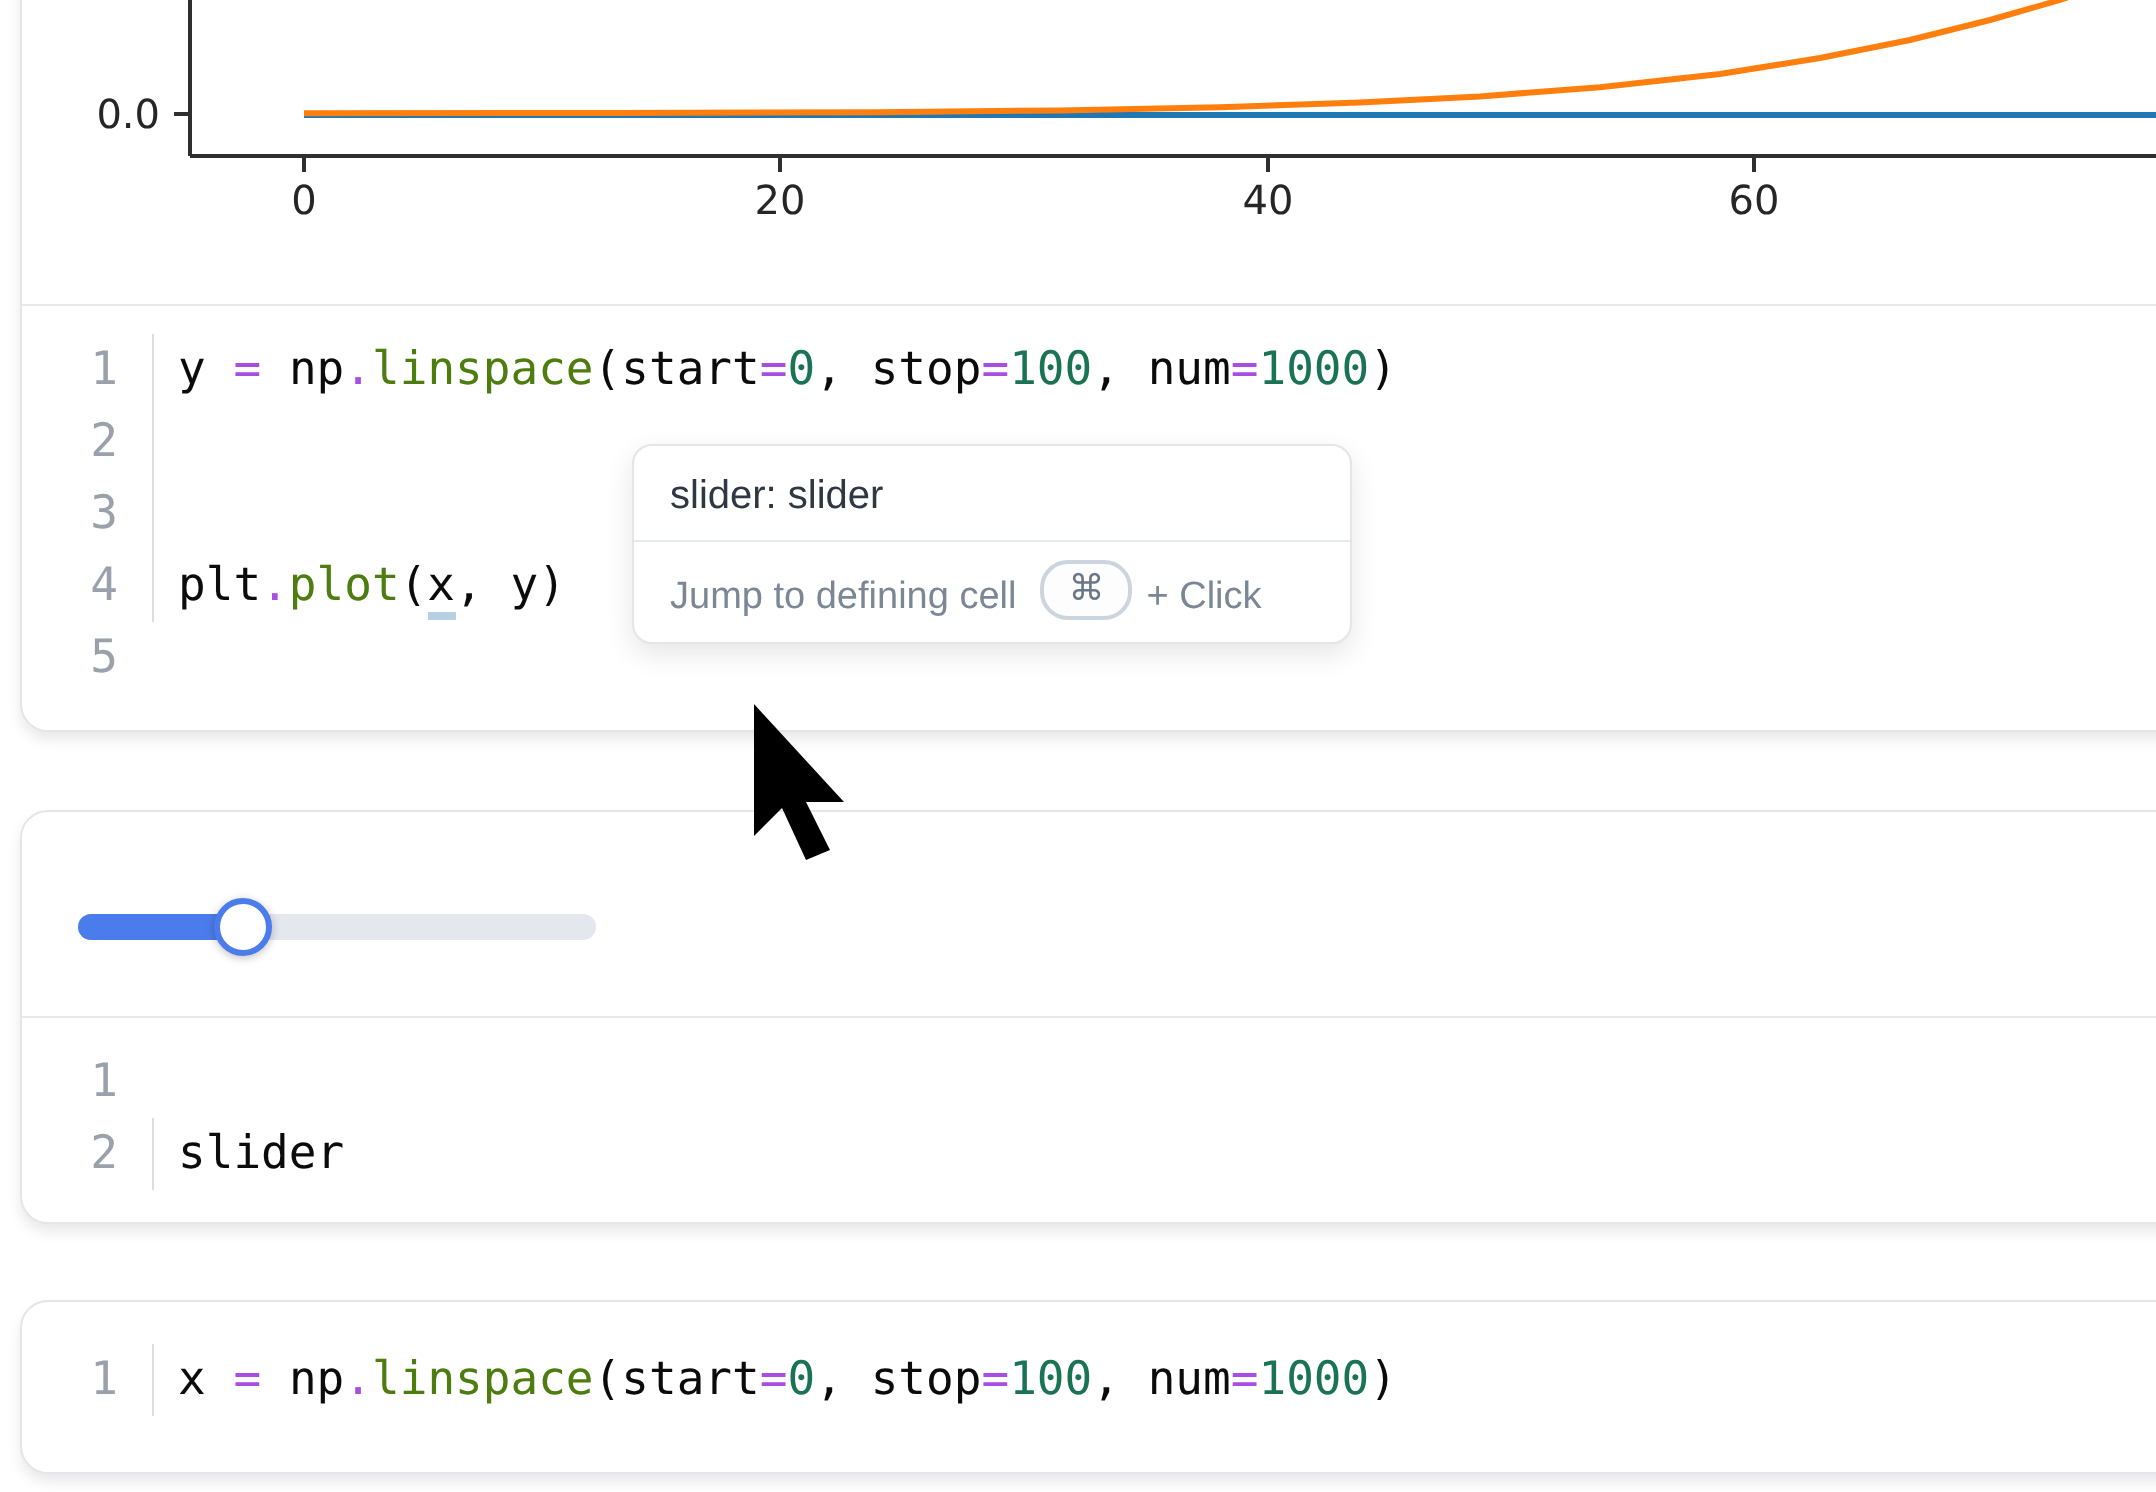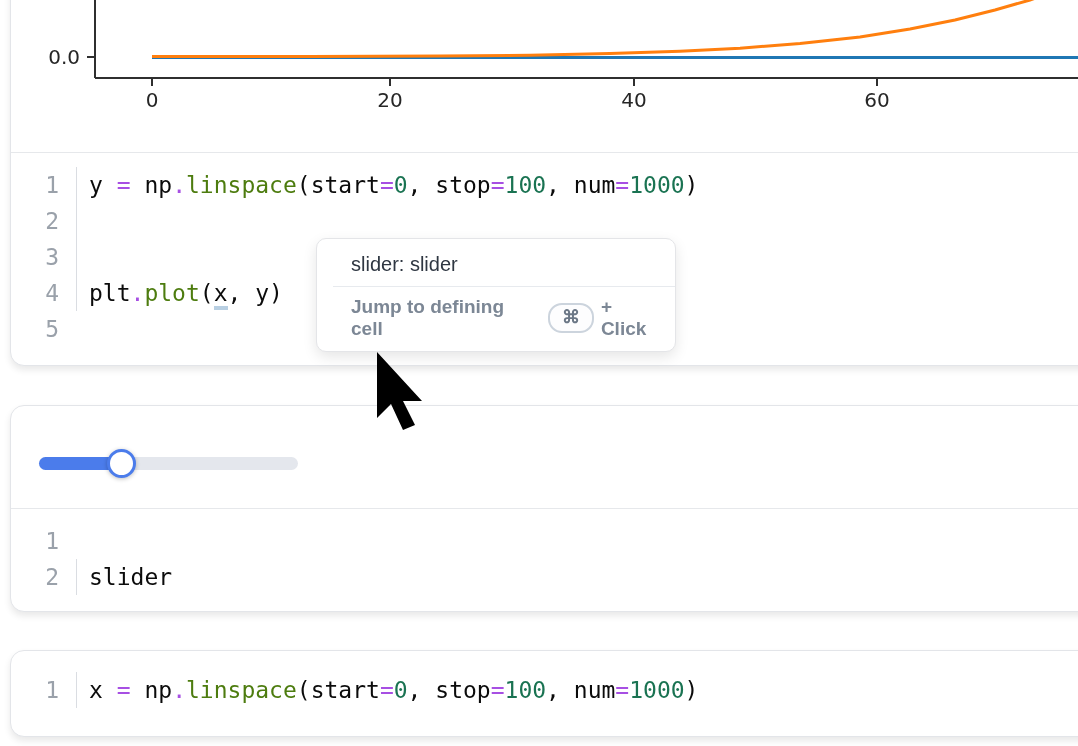--- a/index.html
+++ b/index.html
@@ -38,27 +38,27 @@
   
   #slider-widget{position:absolute;left:28px;top:40px;width:300px;height:34px;}
   #slider-track{position:absolute;left:0;top:11px;width:259px;height:13px;
                 border-radius:7px;background:#e4e7ed;}
   #slider-fill{position:absolute;left:0;top:0;height:13px;border-radius:7px;background:#4b7ceb;}
   #slider-handle{position:absolute;top:3px;width:29px;height:29px;border-radius:50%;
                  background:#fff;border:3px solid #4b7ceb;box-sizing:border-box;
                  box-shadow:0 1px 4px rgba(0,0,0,.25);}
 
   
-  #tooltip{position:absolute;left:316px;top:238px;width:360px;box-sizing:border-box;
+  #tooltip{position:absolute;left:316px;top:222px;width:360px;box-sizing:border-box;
            background:#fff;border:1.5px solid #e4e5e8;border-radius:10px;
-           box-shadow:0 5px 14px rgba(0,0,0,.10);z-index:5;padding:8px 0 0 16px;}
+           box-shadow:0 5px 14px rgba(0,0,0,.10);z-index:5;padding:8px 0 0 0;}
   #tooltip .tt-title{padding:6px 18px 10px 18px;font-size:20px;color:#2f3742;}
   #tooltip .tt-divider{border-top:1.5px solid #e7eaee;}
-  #tooltip .tt-row{display:flex;align-items:center;padding:9px 14px 11px 18px;
-                   font-size:19px;color:#7c8795;font-weight:bold;}
+  #tooltip .tt-row{display:flex;align-items:flex-end;padding:9px 14px 11px 18px;
+                   font-size:19px;color:#7c8795;}
   .kbd-pill{display:inline-block;margin:0 7px 0 12px;padding:1px 12px 3px 12px;
             border:2px solid #ccd4dd;border-radius:14px;background:#fdfdfe;
             color:#6b7786;font-size:18px;line-height:22px;}
 
   
   #cursor{position:absolute;left:374px;top:349px;z-index:10;}
 </style>
 </head>
 <body>
 

